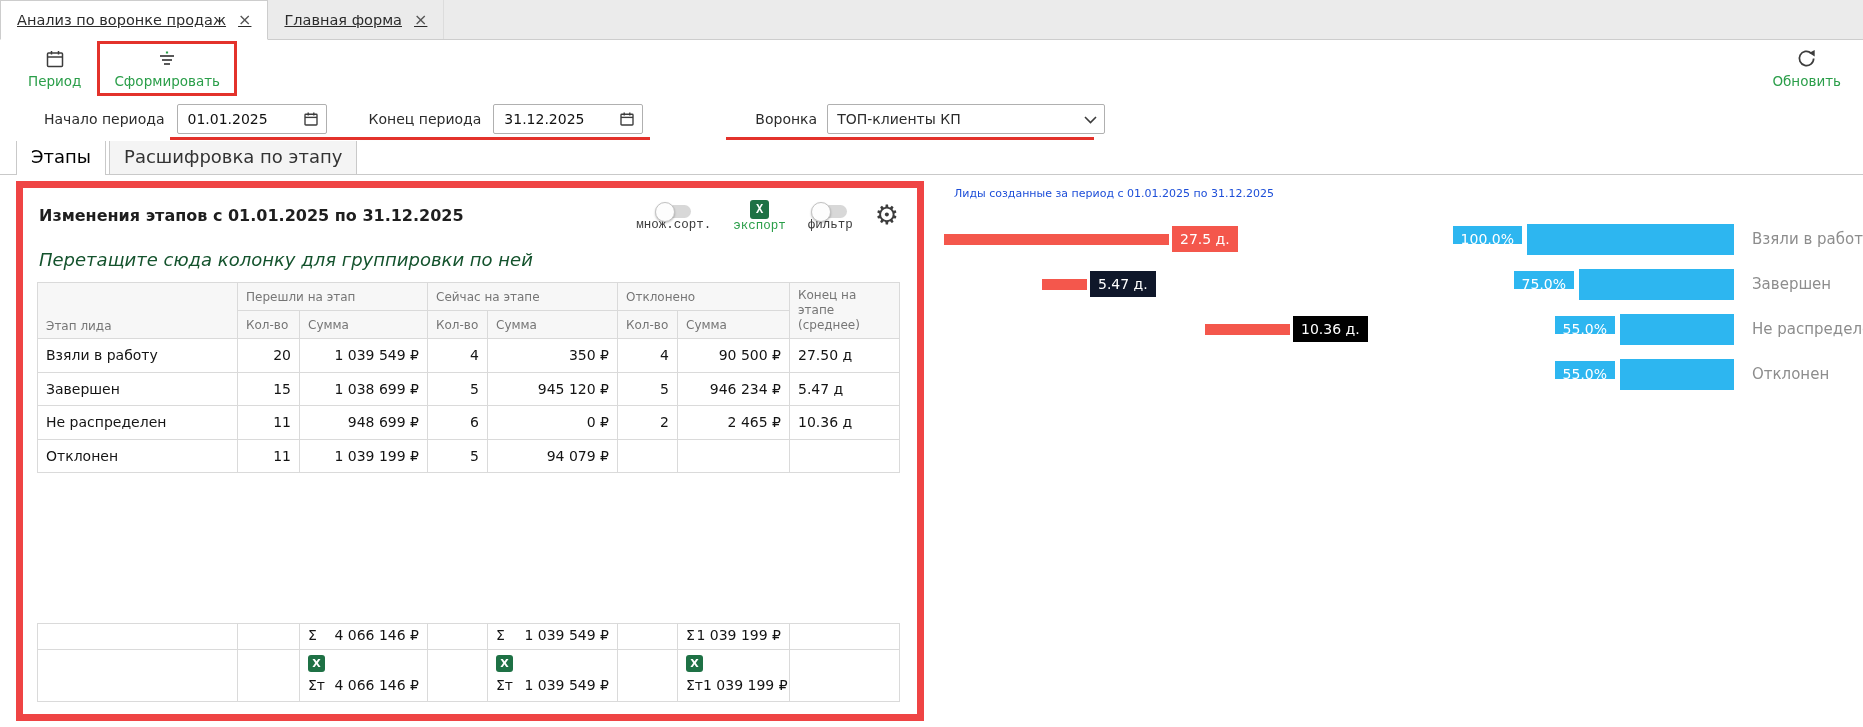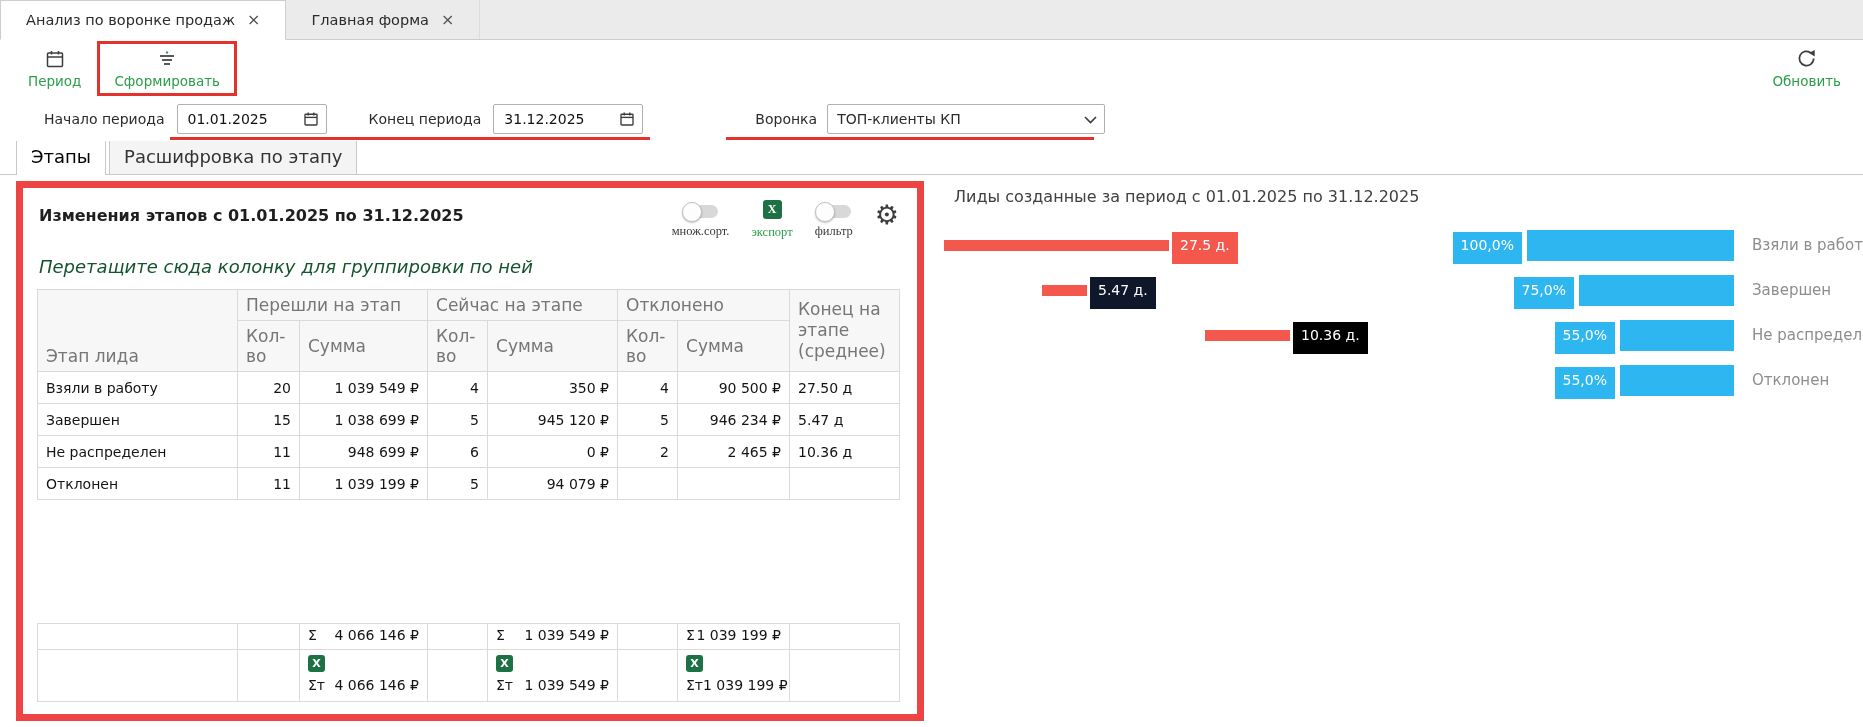--- a/index.html
+++ b/index.html
@@ -1,21 +1,21 @@
 <!DOCTYPE html>
 <html><head>
 <meta charset="utf-8">
 <style>
   * { box-sizing: border-box; margin: 0; padding: 0; }
   html, body { width: 1863px; height: 727px; overflow: hidden; }
   body { font-family: "DejaVu Sans", "Liberation Sans", sans-serif; background: #fff; color: #2b2b2b; }
 
   
   .tabbar { height: 40px; background: #ebebeb; border-bottom: 1px solid #cdcdcd; display: flex; align-items: stretch; }
-  .wtab { display: flex; align-items: center; gap: 12px; padding: 0 25px; font-size: 14.5px; color: #2b2b2b; cursor: pointer; border-right: 1px solid #dcdcdc; }
+  .wtab { display: flex; align-items: center; gap: 12px; padding: 0 16px; font-size: 14.5px; color: #2b2b2b; cursor: pointer; border-right: 1px solid #dcdcdc; text-decoration: underline; }
   .wtab.active { background: #fff; border: 1px solid #cdcdcd; border-bottom: 1px solid #fff; margin-bottom: -1px; border-right: 1px solid #cdcdcd; }
   .wtab-close { color: #555; font-size: 16px; line-height: 1; cursor: pointer; }
 
   
   .toolbar { height: 56px; display: flex; align-items: center; padding-left: 22px; background: #fff; }
   .tbtn { background: none; border: none; display: flex; flex-direction: column; align-items: center; gap: 3px; font-size: 13.5px; color: #2a9e49; cursor: pointer; font-family: inherit; padding: 2px 6px; }
   .ticon { height: 22px; display: flex; align-items: center; }
   .hl-box { border: 3px solid #e3322b; padding: 2px 8px; margin-left: 10px; }
   .tbtn.refresh { margin-left: auto; margin-right: 16px; }
 
@@ -39,55 +39,55 @@
   .ptab { padding: 6px 14px 7px; font-size: 18px; border: 1px solid #c9c9c9; border-bottom: none; background: #f4f4f4; color: #333; cursor: pointer; margin-right: 3px; }
   .ptab.active { background: #fff; margin-bottom: -1px; padding-bottom: 8px; color: #000; }
 
   
   .content { position: relative; height: 552px; background: #fff; }
 
   .card { position: absolute; left: 16px; top: 6px; width: 908px; height: 540px; border: 7px solid #ef4444; background: #fff; display: flex; flex-direction: column; }
   .card-head { display: flex; align-items: flex-start; justify-content: space-between; padding: 12px 18px 0 16px; }
   .card-title { font-size: 16px; font-weight: bold; color: #1e1e1e; padding-top: 6px; }
   .controls { display: flex; align-items: flex-start; gap: 22px; }
-  .ctrl { display: flex; flex-direction: column; align-items: center; gap: 6px; font-size: 12.5px; color: #3c3c3c; background: none; border: none; cursor: pointer; font-family: Liberation Serif, serif; }
+  .ctrl { display: flex; flex-direction: column; align-items: center; font-size: 12.5px; color: #3c3c3c; background: none; border: none; cursor: pointer; font-family: Liberation Mono, monospace; }
   .ctrl.export { color: #2a9e49; }
   .switch { width: 34px; height: 13px; background: #d8d8d8; border-radius: 7px; position: relative; margin-top: 5px; }
   .switch::after { content: ""; position: absolute; left: -2px; top: -3.5px; width: 18px; height: 18px; border-radius: 50%; background: #fdfdfd; border: 1px solid #c2c2c2; box-shadow: 0 1px 2px rgba(0,0,0,.25); }
   .xlicon { width: 19px; height: 19px; background: #1e7145; border-radius: 3px; color: #fff; font-weight: bold; font-size: 12px; display: flex; align-items: center; justify-content: center; }
   .xlicon::after { content: "X"; }
   .gear-btn { background: none; border: none; cursor: pointer; padding-top: 2px; }
   .gear-icon::before { content: "\2699"; font-size: 27px; color: #3c3c3c; line-height: 1; }
 
   .hint { font-style: italic; font-size: 18px; color: #14532d; padding: 16px 16px 0; }
 
   table.grid { border-collapse: collapse; table-layout: fixed; width: 862px; margin: 12px 0 0 14px; font-size: 14px; }
   .grid th, .grid td { border: 1px solid #dadada; }
-  .grid th { background: #f7f7f7; color: #767676; font-weight: normal; text-align: left; padding: 5px 8px; font-size: 17px; }
+  .grid th { background: #f7f7f7; color: #767676; font-weight: normal; text-align: left; padding: 5px 8px; font-size: 12px; }
   .grid th.stage-h { vertical-align: bottom; }
   .grid th.days-h { vertical-align: middle; line-height: 1.25; }
   .grid td { padding: 6px 8px; height: 32px; color: #141414; background: #fff; }
   .grid td.num { text-align: right; }
   table.totals { margin: 0 0 12px 14px; font-size: 14px; }
   .totals td { height: 26px; padding: 3px 8px; vertical-align: top; }
   .totals tr.t2 td { height: 52px; }
   .tline { display: flex; justify-content: space-between; align-items: center; white-space: nowrap; }
   .xrow { margin: 2px 0 5px; }
   .xlicon.small { width: 17px; height: 17px; font-size: 11px; }
   .spacer { flex: 1; }
 
   
   .right-panel { position: absolute; left: 940px; top: 6px; width: 920px; }
-  .panel-title { font-size: 16px; color: #404040; padding-left: 14px; padding-top: 6px; }
+  .panel-title { font-size: 11px; color: #1d4ed8; padding-left: 14px; padding-top: 6px; }
   .chart { position: relative; margin-top: 24px; }
   .chart-row { position: relative; height: 31px; margin-bottom: 14px; }
   .rbar { position: absolute; top: 10px; height: 11px; background: #f4574c; }
-  .rlabel { position: absolute; top: 2px; height: 32px; line-height: 26px; padding: 0 8px; color: #fff; font-size: 14px; background: #f4574c; white-space: nowrap; }
+  .rlabel { position: absolute; top: 2px; height: 26px; line-height: 26px; padding: 0 8px; color: #fff; font-size: 14px; background: #f4574c; white-space: nowrap; }
   .bbar { position: absolute; top: 0; height: 31px; background: #2db6f0; }
-  .blabel { position: absolute; top: 2px; height: 32px; line-height: 26px; padding: 0 8px; color: #fff; font-size: 14px; background: #2db6f0; white-space: nowrap; }
+  .blabel { position: absolute; top: 2px; height: 18px; line-height: 26px; padding: 0 8px; color: #fff; font-size: 14px; background: #2db6f0; white-space: nowrap; }
   .cat { position: absolute; left: 812px; top: 0; line-height: 31px; color: #8d8d8d; font-size: 15px; white-space: nowrap; }
 </style>
 </head>
 <body>
 
 <div class="tabbar">
   <div class="wtab active">
     <span class="wtab-label">Анализ по воронке продаж</span>
     <span class="wtab-close">×</span>
   </div>

